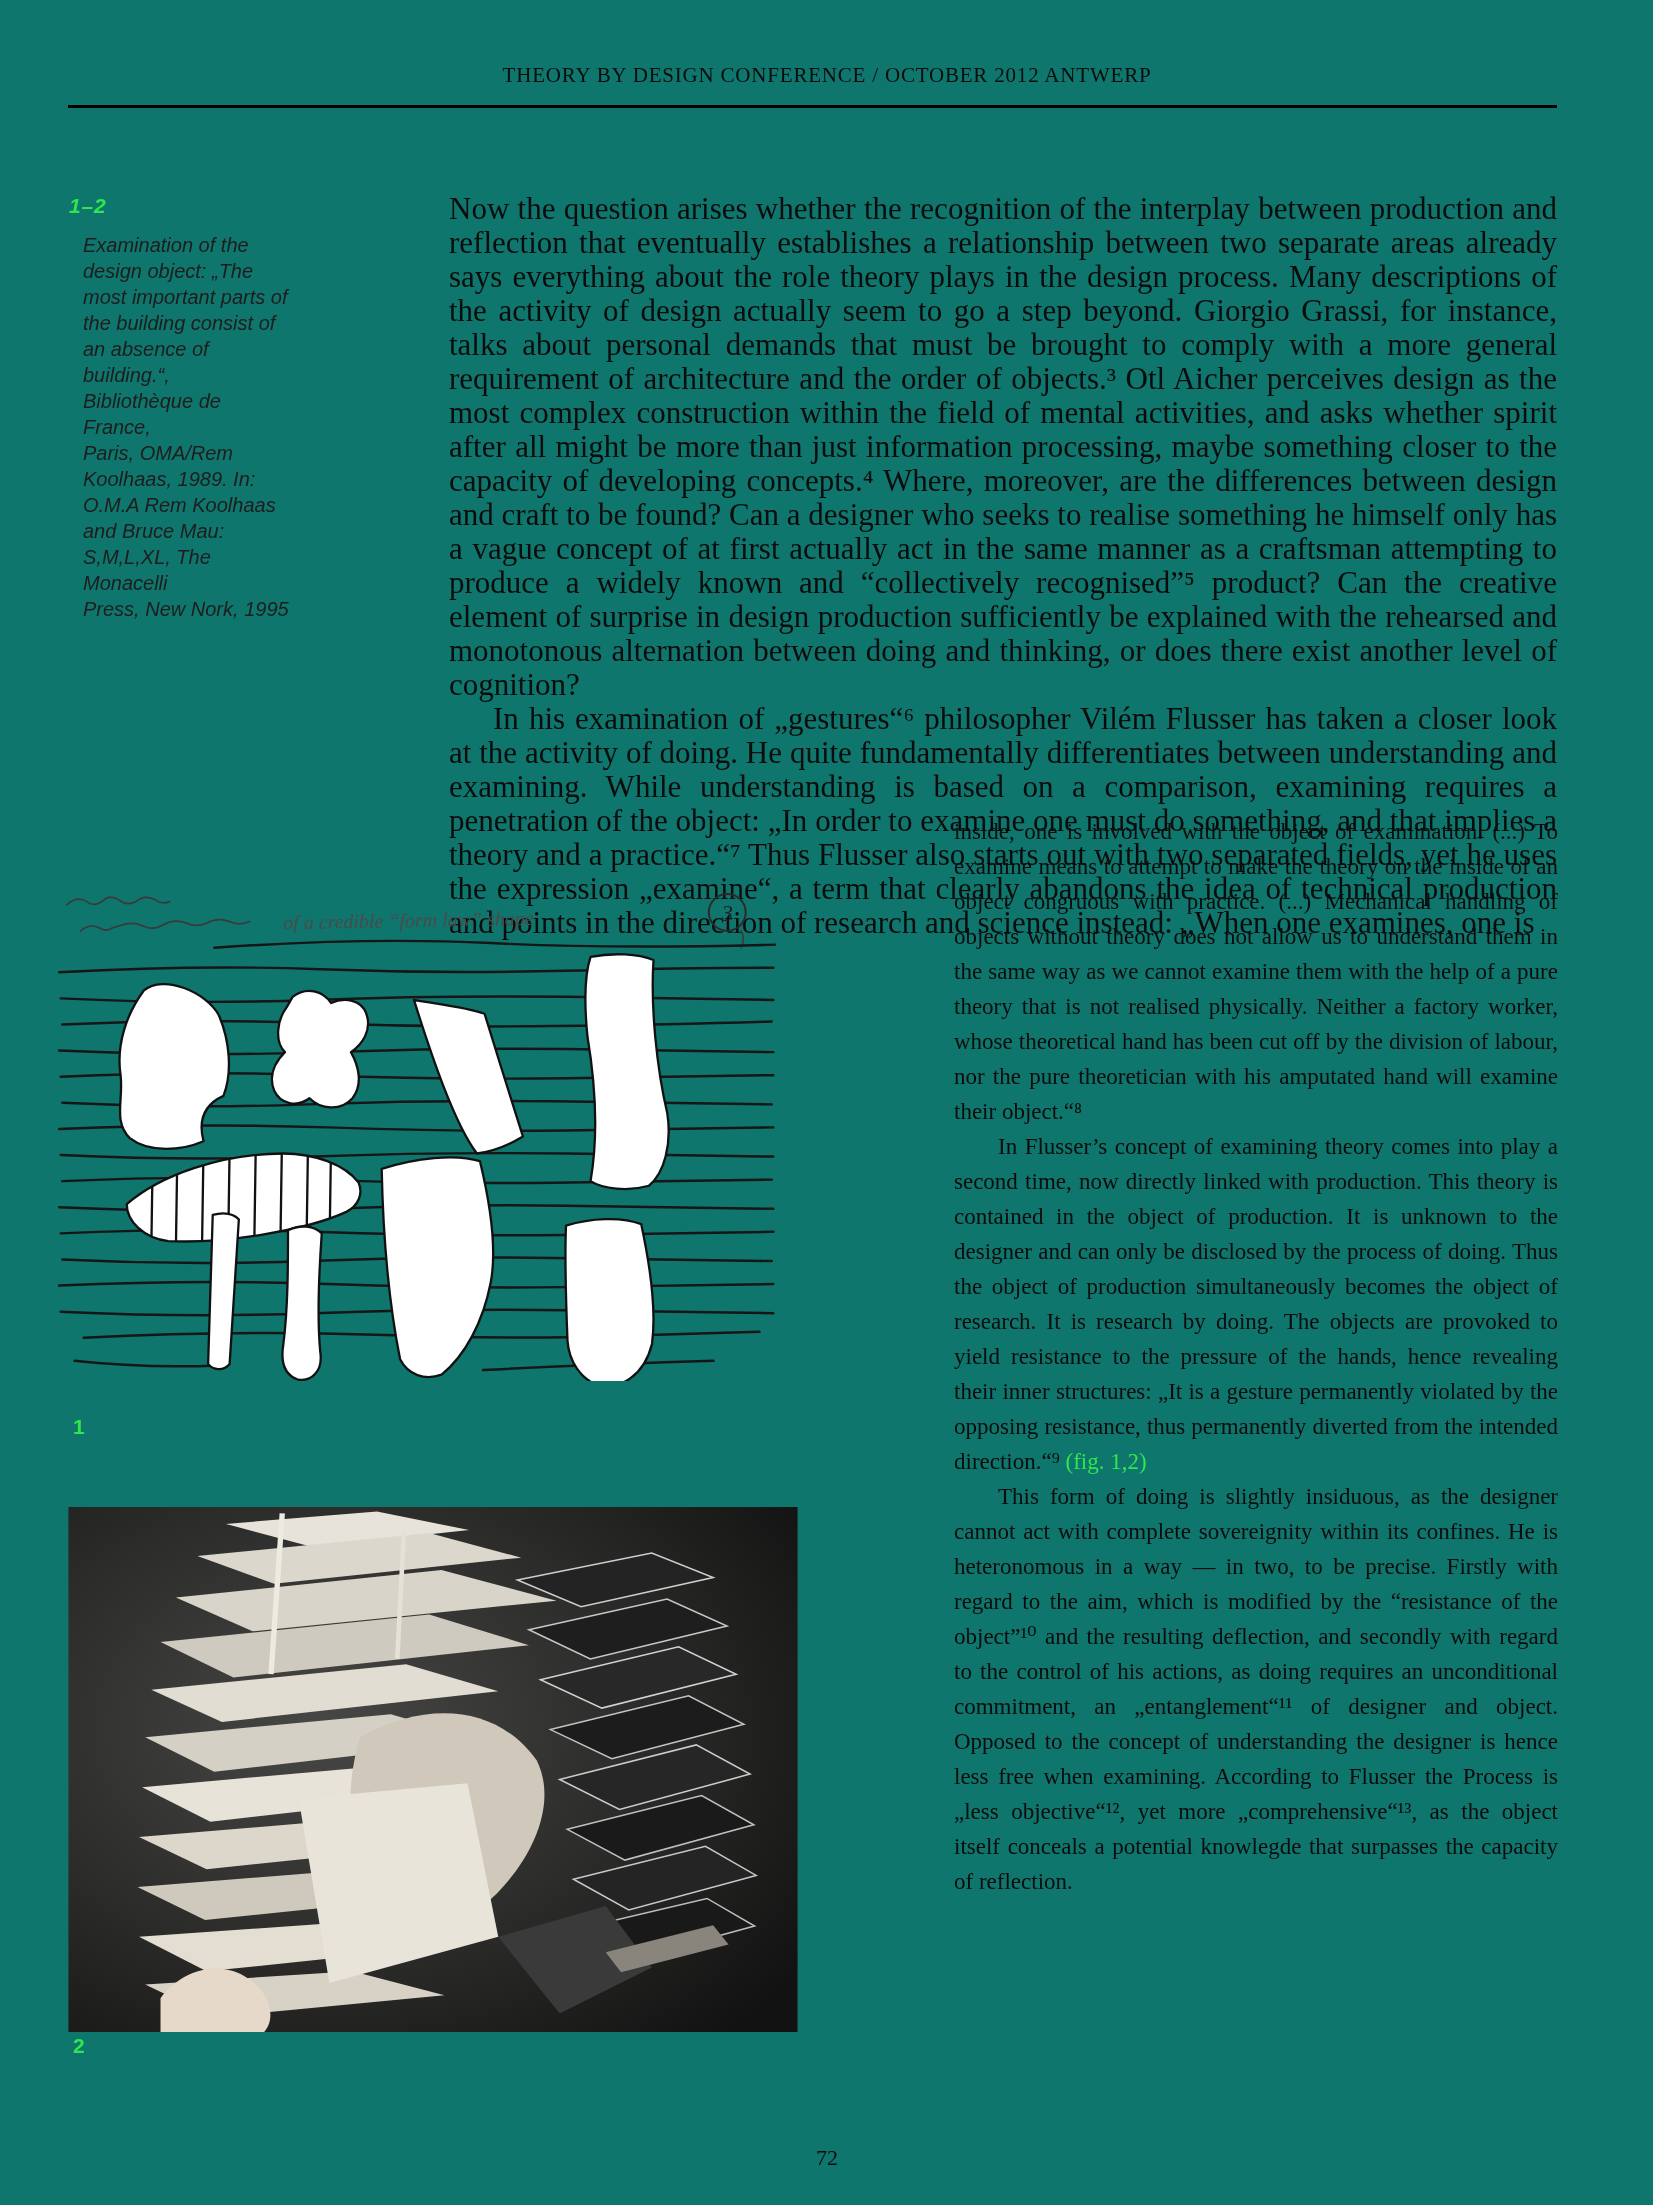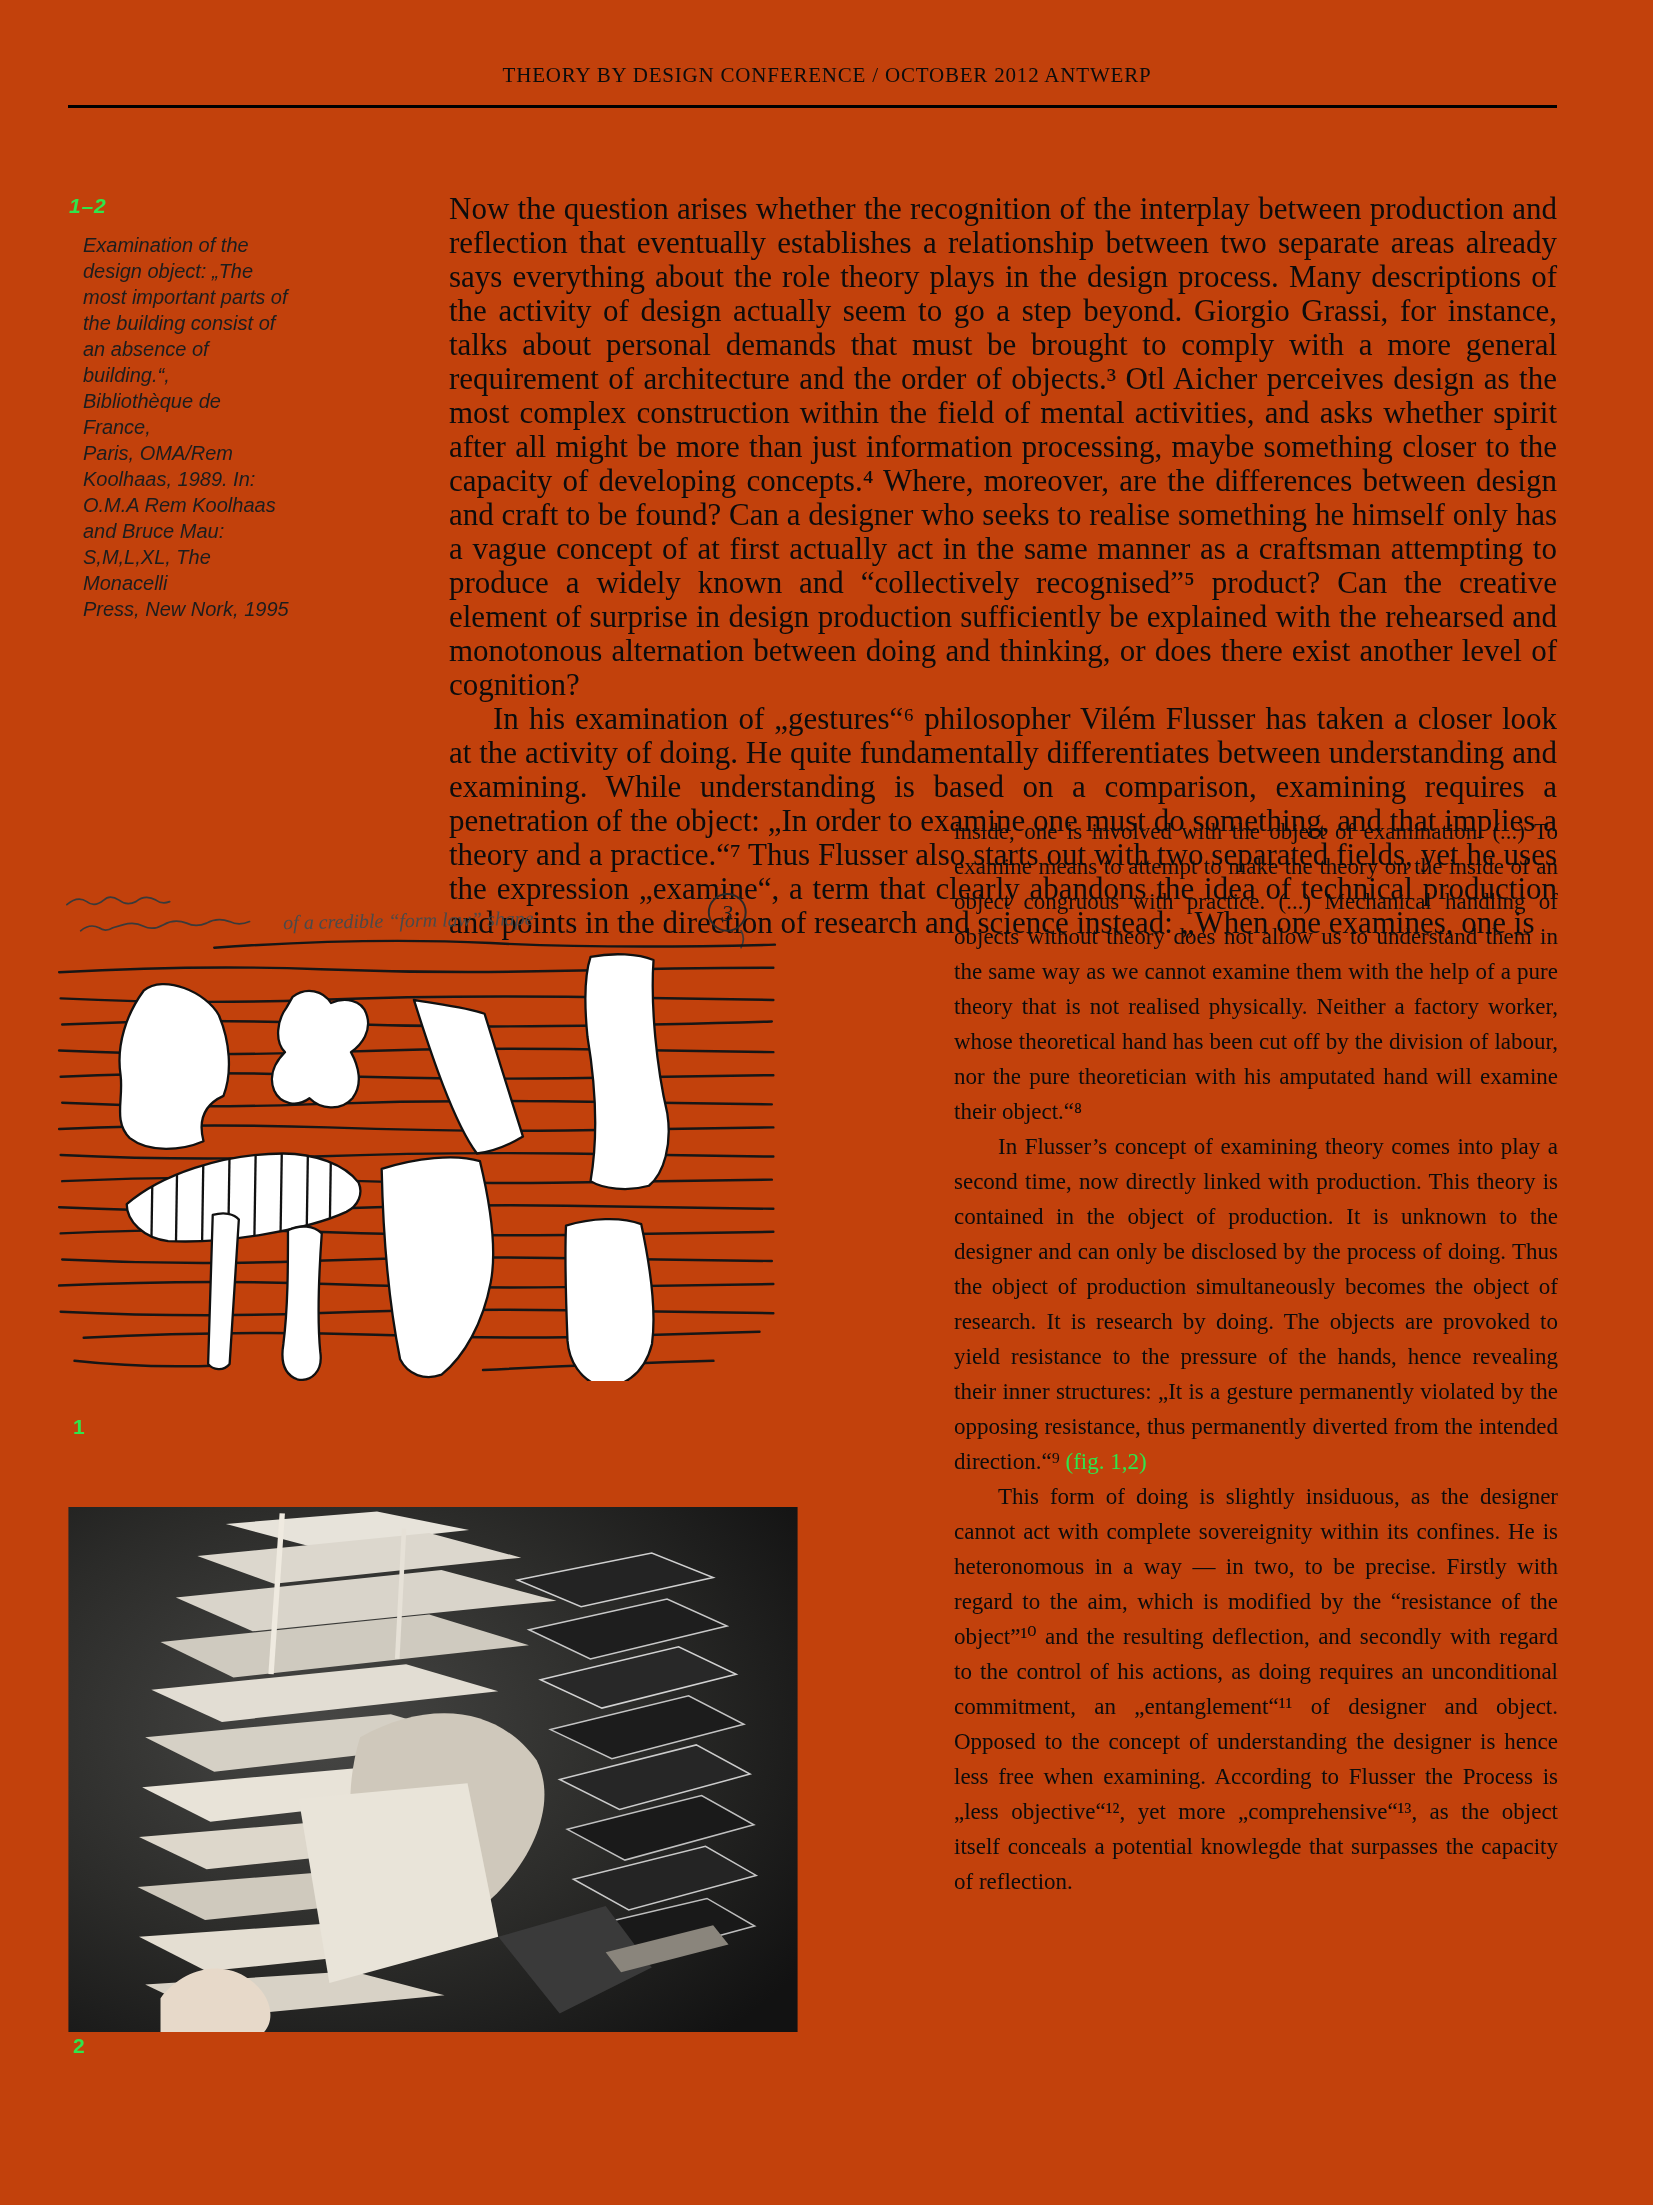--- a/index.html
+++ b/index.html
@@ -1,19 +1,19 @@
 <!DOCTYPE html>
 <html style="--accent: #2fe64c;font-size:12.3px"><head>
 <meta charset="utf-8">
 <style>
   html,body{margin:0;padding:0;background:#e9e9e9;}
   .page{
     position:relative;
     width:1654px;height:2205px;
-    background:#c2410c;
+    background:#0f766e;
     overflow:hidden;
     font-family:"Liberation Serif","DejaVu Serif",serif;
     color:#0c0c0c;
   }
   .header-title{
     position:absolute;left:0;top:63px;width:1654px;
     text-align:center;
     font-size:21px;letter-spacing:0.8px;
     color:#0c0c0c;
   }
@@ -196,15 +196,16 @@
         <path d="M380,300 C470,250 560,260 610,330 C640,390 600,470 540,520 C480,565 420,560 395,520 C370,470 355,380 380,300 Z" fill="#cfc8bb"></path>
         <polygon points="300,380 520,360 560,560 340,620" fill="#e9e4d9"></polygon>
         <polygon points="560,560 700,520 760,600 640,660" fill="#3a3a3a"></polygon>
         <polygon points="700,580 840,545 860,570 720,606" fill="#8a857c"></polygon>
       </g>
       <path d="M120,640 C150,600 200,590 235,615 C265,635 270,668 255,684 L120,684 Z" fill="#e7d9c9"></path>
     </svg>
   </div>
   <div class="fig-label green" style="left:73px;top:2034px;">2</div>
 
+  <div class="page-number">72</div>
 
 </div>
 
 
 </body></html>

